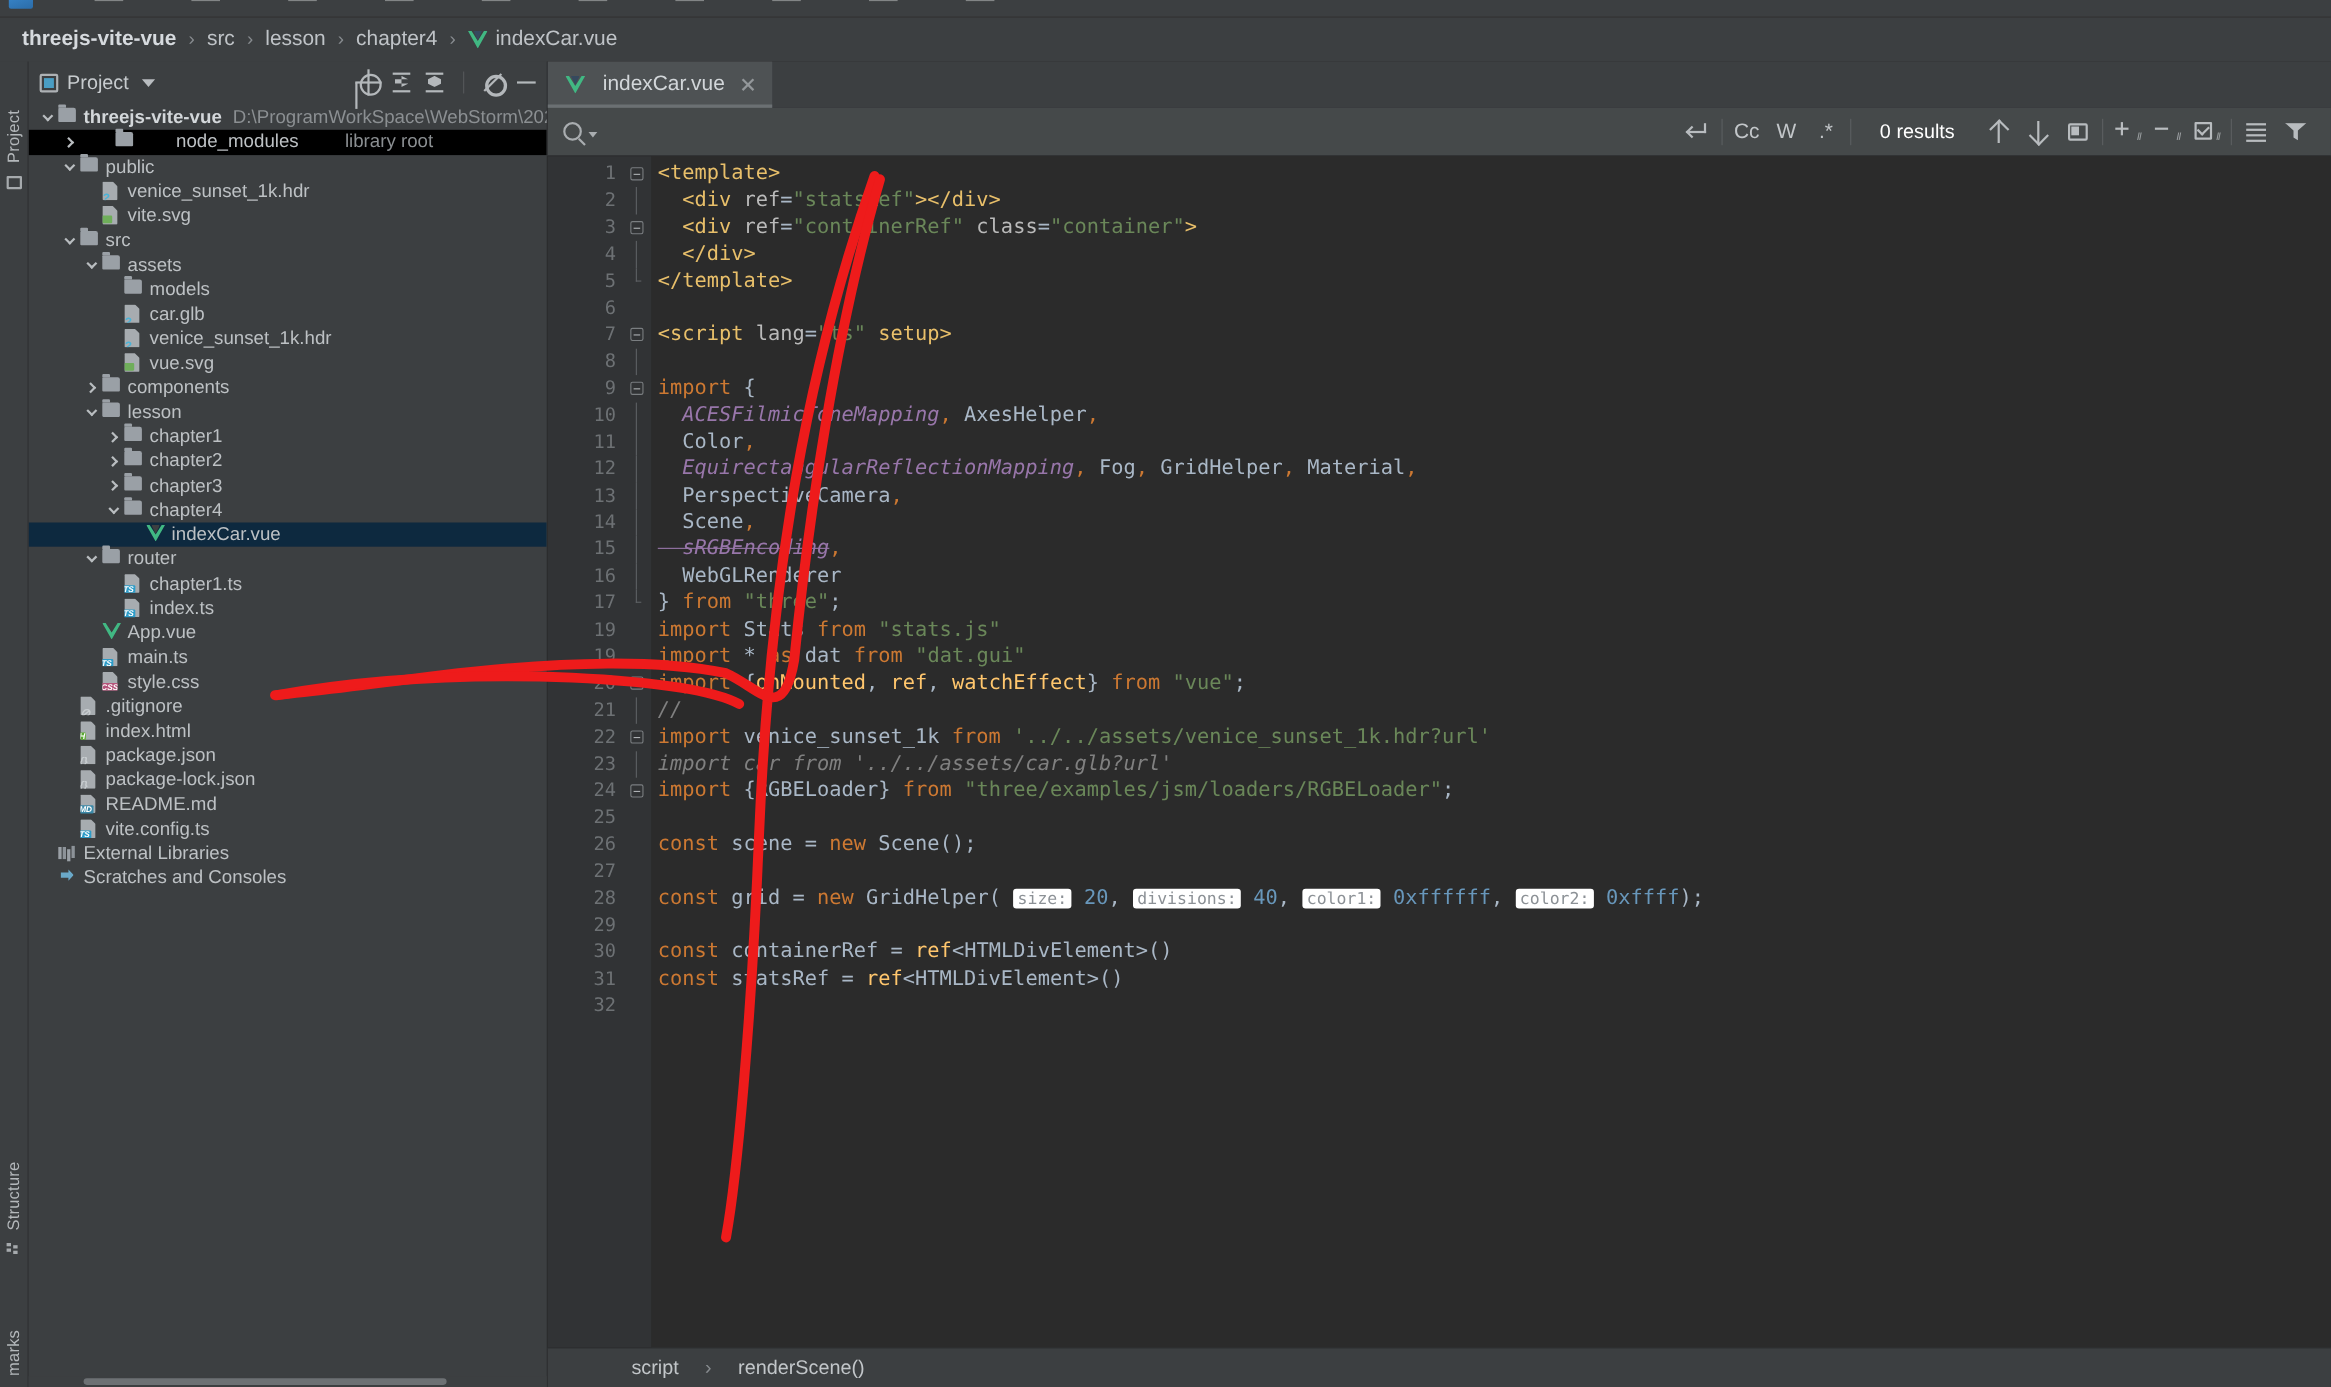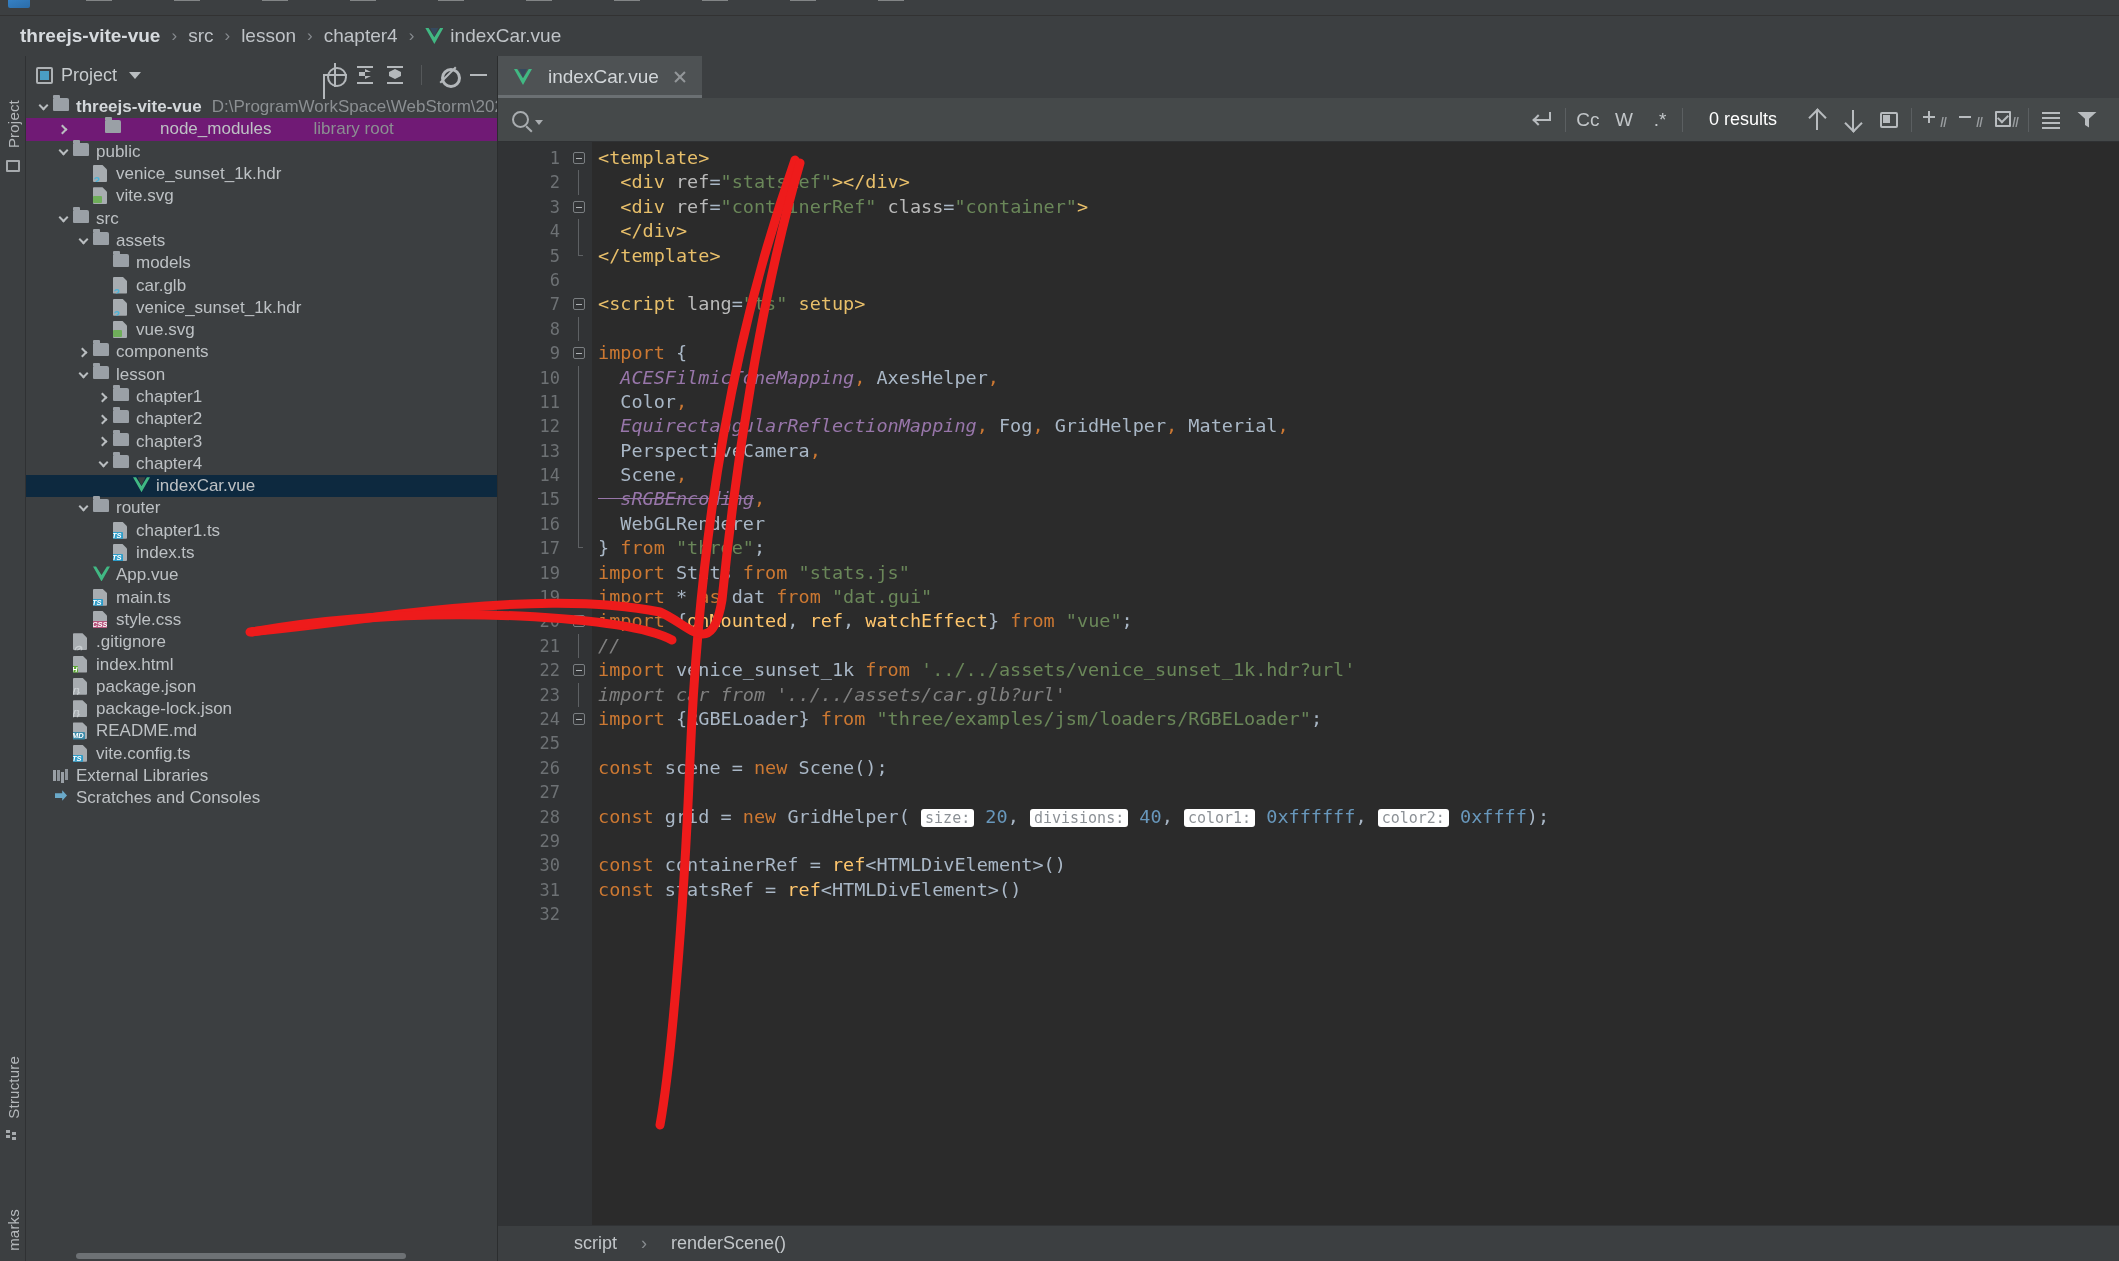--- a/index.html
+++ b/index.html
@@ -164,21 +164,21 @@
 
   
   .tree {
     flex: 1; overflow: hidden; position: relative; padding-top: 2px;
   }
   .tree-row {
     height: 22.3px; display: flex; align-items: center; font-size: 17px;
     color: #bdc1c4; white-space: nowrap; position: relative; padding-right: 6px;
   }
   .tree-row.selected { background: #0d293f; }
-  .tree-row.module { background: #701a75; gap: 32px; }
+  .tree-row.module { background: #000000; gap: 32px; }
   .tree-row .arrow {
     width: 18px; height: 100%; display:flex; align-items:center; justify-content:center;
     flex: none;
   }
   .tree-row .arrow i {
     display:block; width:7px; height:7px; border-right:2px solid #b9bdc0;
     border-bottom:2px solid #b9bdc0;
   }
   .tree-row .arrow.right i { transform: rotate(-45deg); margin-left:-2px;}
   .tree-row .arrow.down i  { transform: rotate(45deg); margin-top:-3px;}
@@ -351,21 +351,21 @@
   }
   .icon-allsel::before{
     content:""; position:absolute; left:1px; top:1px; width:12px;height:12px;
     border:2px solid #b8bcbf; border-radius:1px;
   }
   .icon-allsel::after{
     content:""; position:absolute; left:4px; top:4px; width:8px;height:5px;
     border-left:2px solid #b8bcbf; border-bottom:2px solid #b8bcbf; transform:rotate(-45deg);
   }
   .ii-sub {
-    position:absolute; right:0; bottom:0; font-size:15px; color:#9a9ea1; letter-spacing:-1px;
+    position:absolute; right:0; bottom:0; font-size:10px; color:#9a9ea1; letter-spacing:-1px;
   }
   .icon-filterlist {position:relative;width:22px;height:20px;}
   .icon-filterlist::before{
     content:""; position:absolute; left:2px; top:2px; width:18px;height:2px;background:#b8bcbf;
     box-shadow: 0 5px 0 #b8bcbf, 0 10px 0 #b8bcbf, 0 15px 0 -0px #b8bcbf;
   }
   .icon-filter { position:relative; width:20px;height:20px;}
   .icon-filter::before{
     content:""; position:absolute; left:0; top:2px; width:20px;height:16px;background:#b8bcbf;
     clip-path: polygon(0 0, 100% 0, 60% 45%, 60% 100%, 40% 85%, 40% 45%);

